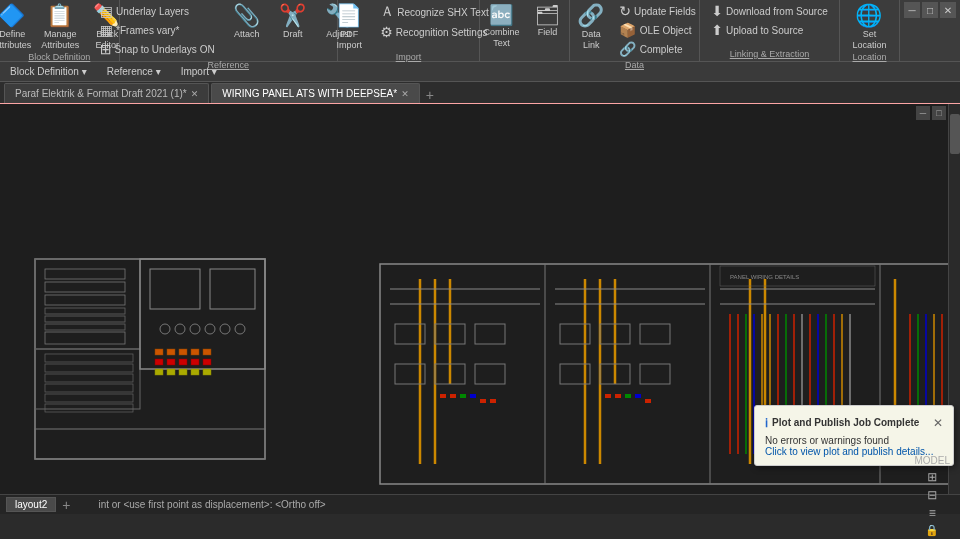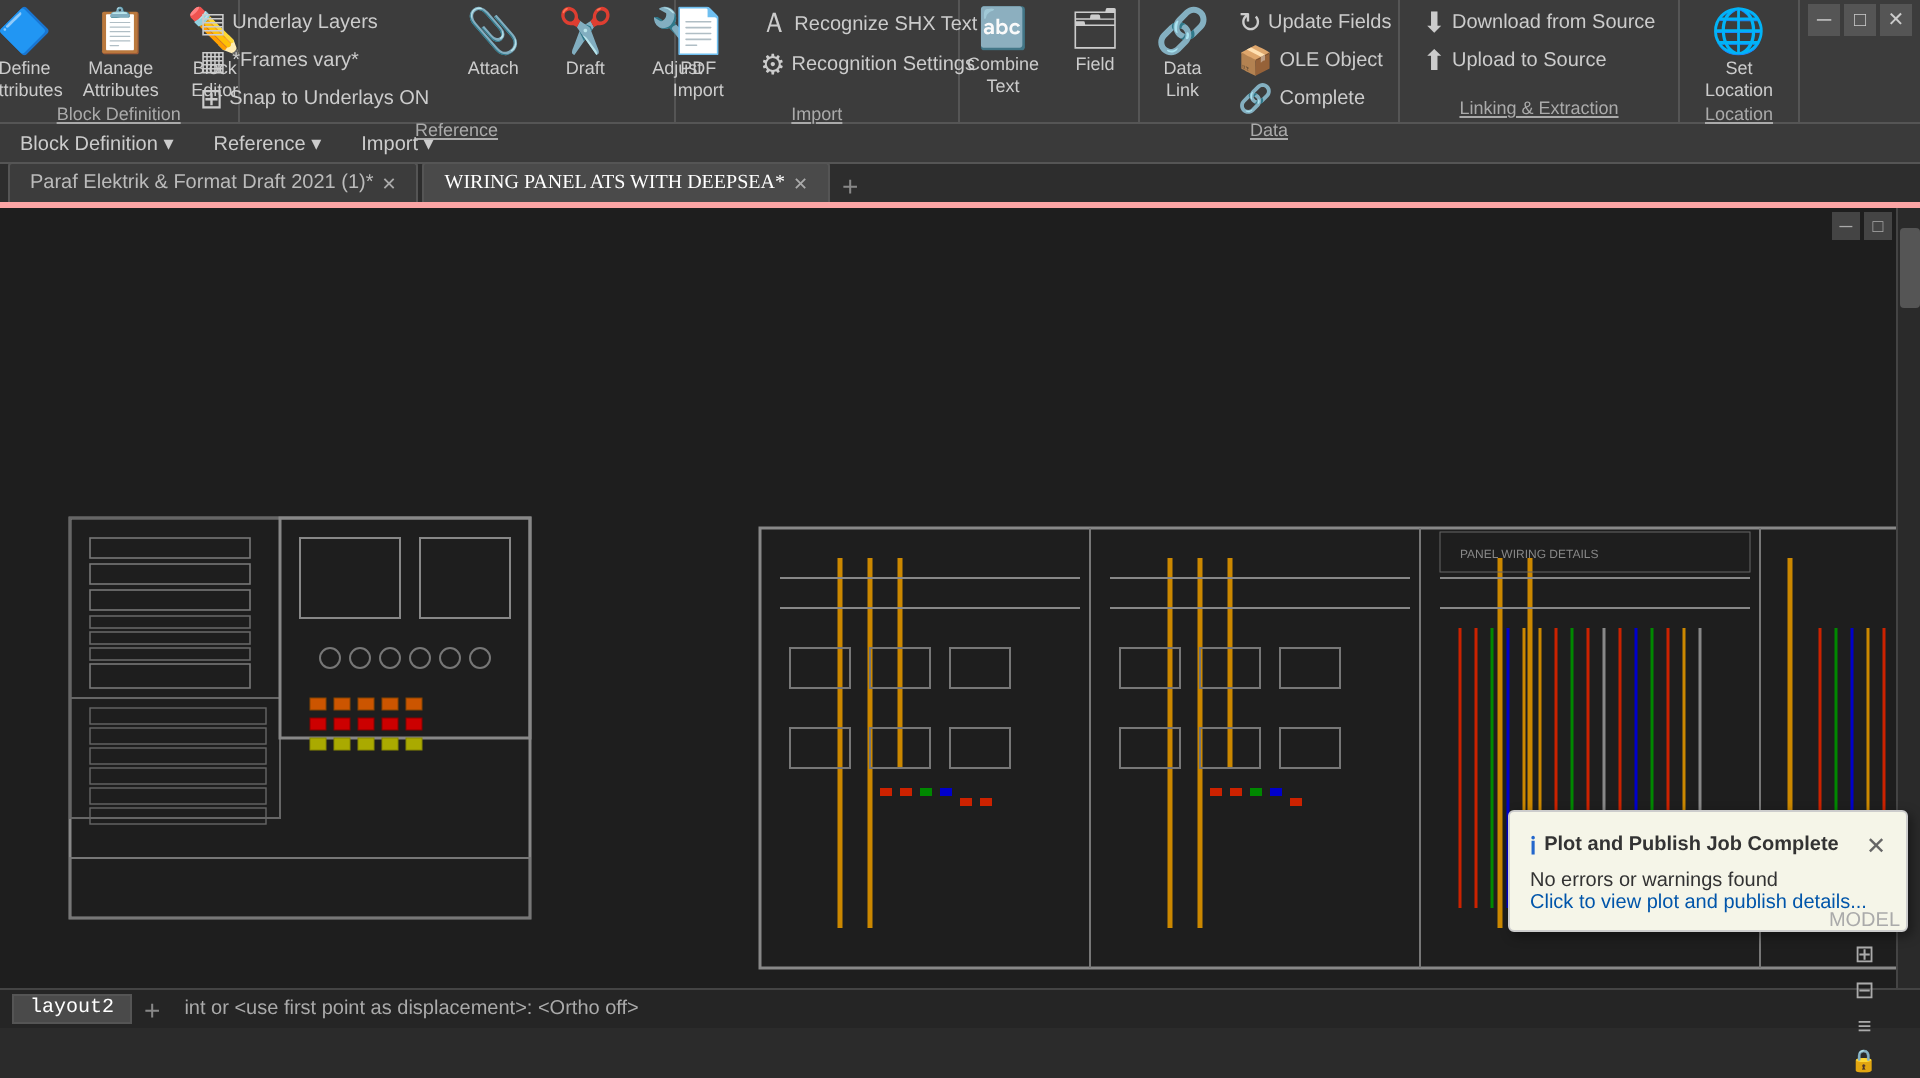--- a/index.html
+++ b/index.html
@@ -15,44 +15,44 @@
     .ribbon-btn .label { font-size: 9px; color: #ccc; text-align: center; line-height: 1.2; white-space: nowrap; }
     .ribbon-btn-small { display: flex; align-items: center; gap: 3px; padding: 1px 4px; cursor: pointer; border-radius: 2px; white-space: nowrap; font-size: 10px; color: #ccc; }
     .ribbon-btn-small .icon-s { font-size: 14px; }
     .ribbon-col { display: flex; flex-direction: column; gap: 1px; justify-content: flex-start; }
 
     
     .ribbon-bottom { background: #3a3a3a; height: 20px; display: flex; align-items: center; padding: 0 4px; border-bottom: 1px solid #555; gap: 8px; }
     .ribbon-bottom-item { font-size: 10px; color: #ccc; cursor: pointer; padding: 0 6px; display: flex; align-items: center; gap: 2px; }
 
     
-    .tabs-bar { background: #2d2d2d; height: 22px; display: flex; align-items: flex-end; padding: 0 4px; border-bottom: 3px solid #fca5a5; }
+    .tabs-bar { background: #2d2d2d; height: 22px; display: flex; align-items: flex-end; padding: 0 4px; border-bottom: 1px solid #fca5a5; }
     .tab { background: #3c3c3c; border: 1px solid #555; border-bottom: none; padding: 2px 10px; font-size: 10px; color: #bbb; cursor: pointer; display: flex; align-items: center; gap: 4px; height: 20px; border-radius: 2px 2px 0 0; margin-right: 2px; }
-    .tab.active { background: #4a4a4a; color: #fff; font-family: Liberation Serif, serif; }
+    .tab.active { background: #4a4a4a; color: #fff; }
     .tab-close { font-size: 9px; color: #aaa; cursor: pointer; }
     .tab-add { background: transparent; border: none; color: #888; font-size: 14px; cursor: pointer; padding: 0 4px; }
 
     
     .drawing-area { background: #1e1e1e; position: relative; overflow: hidden; }
 
     
     .status-bar { background: #252525; height: 20px; display: flex; align-items: center; padding: 0 6px; border-top: 1px solid #444; font-size: 10px; color: #aaa; }
     .status-bar-right { margin-left: auto; display: flex; align-items: center; gap: 4px; flex-direction: column; }
 
     
     .notification { position: absolute; bottom: 28px; right: 6px; background: #f5f5e8; border: 1px solid #ccc; border-radius: 3px; padding: 8px 10px; width: 200px; box-shadow: 2px 2px 6px rgba(0,0,0,0.4); color: #333; font-size: 10px; }
     .notification-header { display: flex; align-items: center; justify-content: space-between; margin-bottom: 4px; }
     .notification-title { font-weight: bold; font-size: 10px; color: #333; display: flex; align-items: center; gap: 4px; }
     .notification-close { cursor: pointer; font-size: 12px; color: #666; }
     .notification-link { color: #0055aa; cursor: pointer; font-size: 10px; }
     .info-icon { color: #2266cc; font-size: 12px; }
 
     
     .layout-tabs { display: flex; align-items: center; gap: 2px; }
-    .layout-tab { font-size: 10px; color: #aaa; padding: 1px 8px; background: #333; border: 1px solid #555; cursor: pointer; font-family: Liberation Mono, monospace; }
+    .layout-tab { font-size: 10px; color: #aaa; padding: 1px 8px; background: #333; border: 1px solid #555; cursor: pointer; }
     .layout-tab.active { background: #4a4a4a; color: #fff; }
   </style>
 </head>
 <body>
 
 <div class="ribbon">
 
   <div class="ribbon-group">
     <div class="ribbon-items">
       <div class="ribbon-btn">
@@ -380,21 +380,21 @@
   </div>
 </div>
 
 <div class="status-bar" style="position:relative;">
   <div class="layout-tabs">
     <div class="layout-tab active">
       <span>layout2</span>
     </div>
     <div style="font-size:14px;color:#888;cursor:pointer;padding:0 4px;">+</div>
   </div>
-  <span style="margin-left:8px;">int or &lt;use first point as displacement&gt;:  &lt;Ortho off&gt;</span>
+  <span style="margin-left:24px;">int or &lt;use first point as displacement&gt;:  &lt;Ortho off&gt;</span>
   <div class="status-bar-right">
     <span style="cursor:pointer;padding:0 4px;">MODEL</span>
     <span style="cursor:pointer;font-size:12px;">⊞</span>
     <span style="cursor:pointer;font-size:12px;">⊟</span>
     <span style="cursor:pointer;font-size:12px;">≡</span>
     <span style="cursor:pointer;font-size:11px;">🔒</span>
     <span style="cursor:pointer;font-size:11px;">⚙</span>
   </div>
 </div>
 

